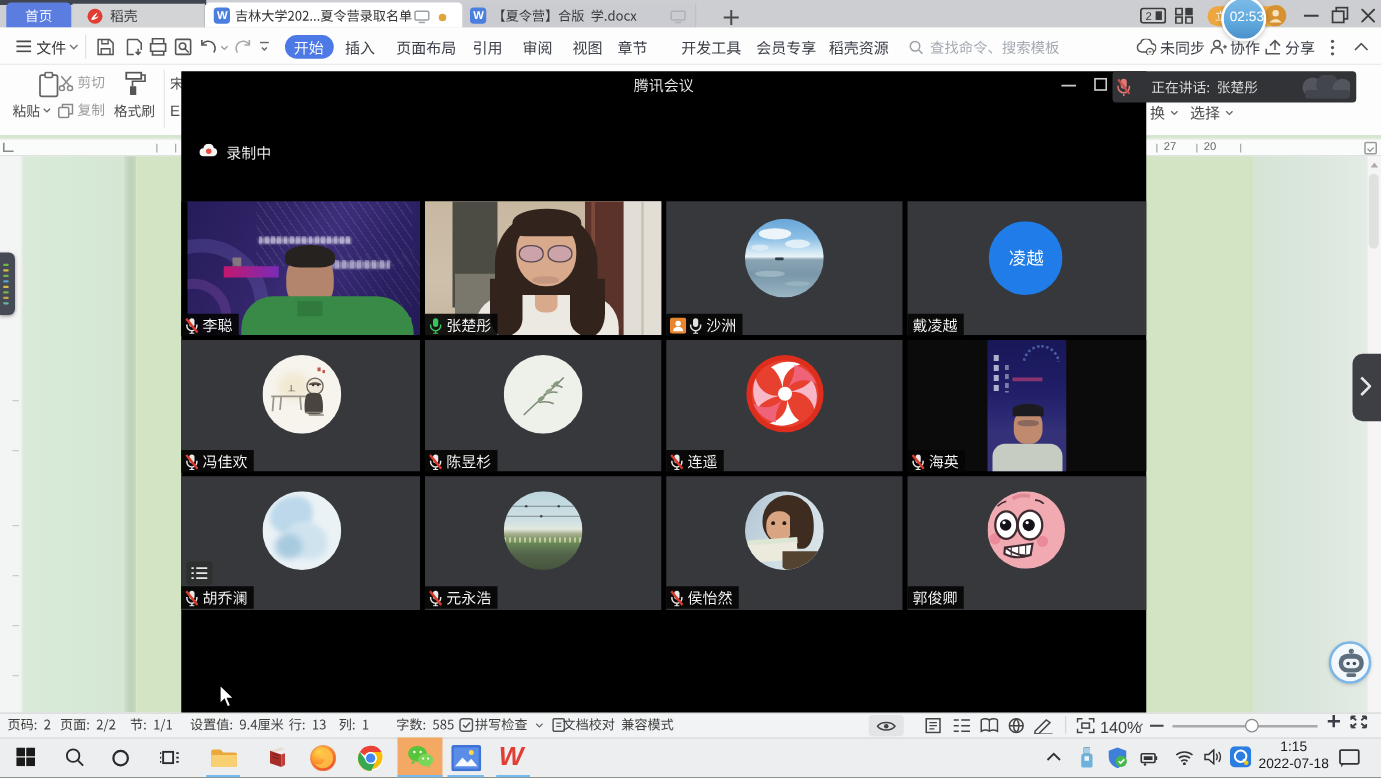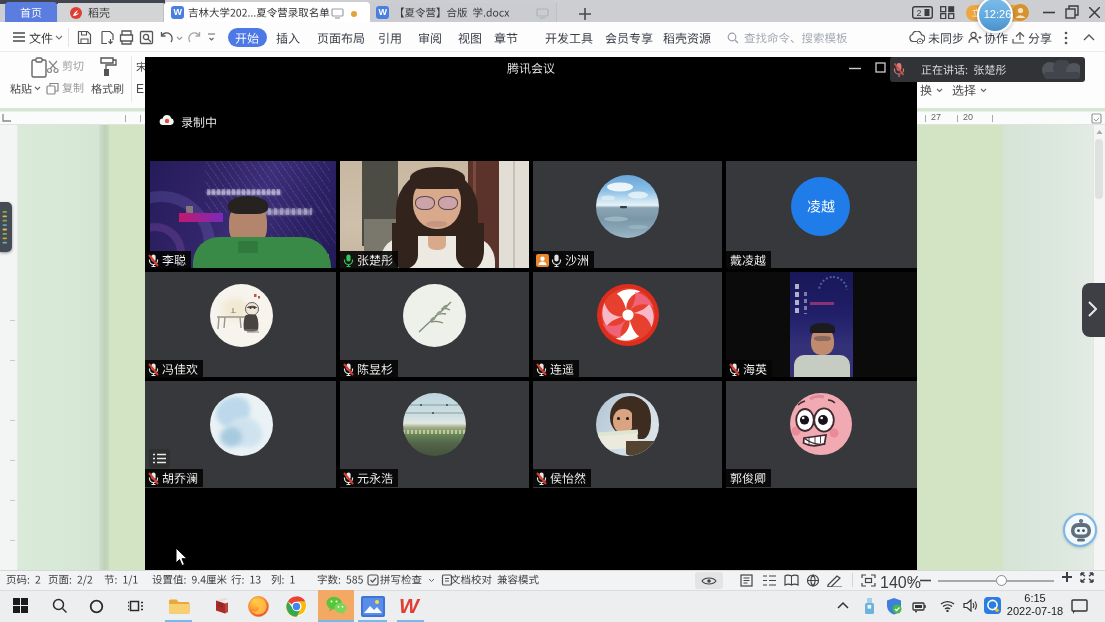--- a/index.html
+++ b/index.html
@@ -531,21 +531,21 @@
   </svg>
 <svg class="abs" style="left:826px;top:574px" width="17" height="13">
     <path d="M2 11L11 2l3 2-9 9H2z" stroke="#444" stroke-width="1.2" fill="none"></path>
     <path d="M1 13h15" stroke="#444"></path>
   </svg>
 <div class="abs" style="left:852px;top:573px;width:1px;height:14px;background:#d5d5d5"></div>
 <svg class="abs" style="left:861px;top:574px" width="15" height="13">
     <path d="M1 4V1h4M10 1h4v3M14 9v3h-4M5 12H1V9" stroke="#444" stroke-width="1.2" fill="none"></path>
     <rect x="4.5" y="4.5" width="6" height="4" stroke="#444" stroke-width="1.2" fill="none"></rect>
   </svg>
-<div class="abs" style="left:880px;top:574px;color:#3e3e3e;font-size:16px">140%</div>
+<div class="abs" style="left:880px;top:574px;color:#3e3e3e;font-size:13px">140%</div>
 <svg class="abs" style="left:908px;top:578px" width="7" height="5">
     <path d="M1 1l2.5 2.5L6 1" stroke="#666" stroke-width="1" fill="none"></path>
   </svg>
 <svg class="abs" style="left:920px;top:579px" width="11" height="3">
     <path d="M0 1.5h11" stroke="#444" stroke-width="1.6"></path>
   </svg>
 <div class="abs" style="left:938px;top:580px;width:116px;height:1.5px;background:#a9a9a9"></div>
 <div class="abs" style="left:996px;top:575px;width:11px;height:11px;background:#fdfdfd;border:1.2px solid #8a8a8a;border-radius:50%"></div>
 <svg class="abs" style="left:1062px;top:572px" width="10" height="10">
     <path d="M5 0v10M0 5h10" stroke="#3a3f47" stroke-width="2"></path>
@@ -659,21 +659,21 @@
 <svg class="abs" style="left:963px;top:599px" width="14" height="13">
     <path d="M1 4.5v4h3l4 3.5v-11L4 4.5z" fill="none" stroke="#333" stroke-width="1.2"></path>
     <path d="M10 4a4.5 4.5 0 0 1 0 5M12 2.5a7 7 0 0 1 0 8" fill="none" stroke="#333" stroke-width="1.1"></path>
   </svg>
 <svg class="abs" style="left:984px;top:597px" width="17" height="17">
     <rect x="0" y="0" width="17" height="17" rx="4" fill="#2a7de1"></rect>
     <circle cx="8.5" cy="8" r="4.6" fill="none" stroke="#fff" stroke-width="1.6"></circle>
     <path d="M10.5 10.5l2.5 2.5" stroke="#fff" stroke-width="1.6"></path>
     <circle cx="13" cy="13.2" r="1.8" fill="#f5c518"></circle>
   </svg>
-<div class="abs" style="left:1010px;top:592px;width:50px;height:13px;color:#1b1b1b;font-size:11px;text-align:center">6:15</div>
+<div class="abs" style="left:1010px;top:592px;width:50px;height:13px;color:#1b1b1b;font-size:11px;text-align:center">1:15</div>
 <div class="abs" style="left:1003px;top:605px;width:64px;height:13px;color:#1b1b1b;font-size:11px;text-align:center">2022-07-18</div>
 <svg class="abs" style="left:1071px;top:598px" width="17" height="16">
     <rect x="1" y="2" width="15" height="11" rx="1" fill="none" stroke="#333" stroke-width="1.4"></rect>
     <path d="M4 13l-2 3v-3z" fill="#333"></path>
   </svg>
 <div class="abs" style="left:145px;top:57px;width:772px;height:513px;background:#000"></div>
 <svg style="position:absolute;left:507.0px;top:61.6px;overflow:visible" width="48.0" height="13.8">
     <g fill="#e8e8e8" transform="translate(0 10.8) scale(0.012 -0.012)">
       <path transform="translate(0 0)" d="M801 831C791 797 767 747 750 714L808 696C827 725 849 768 871 810ZM418 814C441 777 461 728 468 696L529 717C521 749 499 797 476 832ZM389 117V63H765V117ZM83 803V443C83 297 79 95 26 -47C42 -53 71 -69 83 -79C118 16 134 141 141 259H271V11C271 -2 267 -6 256 -6C245 -7 209 -7 169 -5C178 -23 186 -53 189 -70C247 -70 283 -69 305 -58C328 -46 335 -26 335 10V359C349 345 367 324 375 313C408 333 438 355 466 380V347H731C724 310 715 273 706 242H522L539 320L474 327C466 280 453 224 441 184H839C827 62 813 10 796 -6C788 -14 778 -15 762 -15C745 -15 702 -14 655 -10C666 -27 673 -53 674 -71C721 -74 766 -74 789 -73C817 -71 833 -65 850 -48C877 -22 892 46 908 213C909 223 910 242 910 242H775C786 287 799 348 810 401C845 367 884 339 926 321C936 338 957 363 972 375C910 397 854 440 814 489H956V550H596C609 576 621 604 632 634H924V693H652C664 736 675 781 683 830L614 839C606 787 595 738 582 693H386V634H561C549 604 535 576 520 550H354V489H477C438 441 392 402 335 370V803ZM741 489C759 458 782 429 808 403H490C516 429 539 458 560 489ZM146 735H271V569H146ZM146 500H271V329H144L146 444Z"></path>
       <path transform="translate(1000 0)" d="M114 775C163 729 223 664 251 622L305 672C277 713 215 775 166 819ZM42 527V454H183V111C183 66 153 37 135 24C148 10 168 -22 174 -40C189 -19 216 4 387 139C380 153 366 182 360 202L256 123V527ZM358 785V714H503V429H352V359H503V-66H574V359H728V429H574V714H767C767 286 764 -42 873 -76C924 -95 957 -60 968 104C956 114 935 139 922 157C919 73 911 -1 903 1C836 17 839 358 843 785Z"></path>
@@ -1051,21 +1051,21 @@
       <path transform="translate(6758 0)" d="M238 630C283 570 328 489 343 435L405 464C389 519 342 598 296 656ZM842 821C785 743 679 659 592 611C612 598 634 575 647 559C740 615 845 703 913 791ZM866 556C807 465 697 373 594 322C613 308 634 285 646 267C757 328 868 424 936 529ZM888 283C825 153 701 41 558 -20C576 -36 599 -62 611 -81C763 -9 889 110 962 255ZM51 404V331H138C136 206 121 61 41 -40C59 -48 89 -68 101 -80C187 28 205 194 208 331H464V28C464 14 459 10 446 9C434 9 391 9 348 10C357 -8 367 -40 370 -58C433 -59 474 -57 501 -46C527 -34 535 -13 535 28V331H607V404H535V788H138V404ZM208 719H464V404H208Z"></path>
     </g>
   </svg>
 <svg class="abs" style="left:1038px;top:60px" width="42" height="19">
     <circle cx="12" cy="10" r="8" fill="#52555c"></circle>
     <circle cx="24" cy="8" r="9" fill="#42454c"></circle>
     <circle cx="36" cy="11" r="8" fill="#52555c"></circle>
     <rect x="6" y="12" width="36" height="7" rx="3" fill="#42454c"></rect>
   </svg>
 <div class="abs" style="left:977px;top:-3px;width:36px;height:36px;border-radius:50%;background:linear-gradient(180deg,#7abbe8 0%,#5fa8dd 60%,#4a90cc 100%);border:2.5px solid #fff;box-shadow:0 1px 4px rgba(0,0,0,.25)"></div>
-<div class="abs" style="left:977px;top:8px;width:41px;height:14px;color:#fff;font-size:11px;text-align:center">12:26</div>
+<div class="abs" style="left:977px;top:8px;width:41px;height:14px;color:#fff;font-size:11px;text-align:center">02:53</div>
 <div class="abs" style="left:1063px;top:513px;width:34px;height:34px;border-radius:50%;background:#f2f8fc;border:2px solid #7ab6e8;box-shadow:0 1px 3px rgba(0,0,0,.18)"></div>
 <svg class="abs" style="left:1068px;top:518px" width="26" height="25">
 <path d="M13 2v3M13 1.5a1.5 1.5 0 1 0 .1 0" fill="none" stroke="#5a6a78" stroke-width="1.2"></path>
 <rect x="3" y="5" width="20" height="15" rx="7" fill="#5f6e7c"></rect>
 <rect x="6.5" y="9" width="13" height="7.5" rx="3.7" fill="#eef4f8"></rect>
 <circle cx="10.5" cy="12.7" r="1.4" fill="#3a4a58"></circle>
 <circle cx="15.5" cy="12.7" r="1.4" fill="#3a4a58"></circle>
 <rect x="9" y="20.5" width="8" height="3" rx="1.5" fill="#5f6e7c"></rect>
 </svg>
 <svg class="abs" style="left:175px;top:547px" width="14" height="20">

